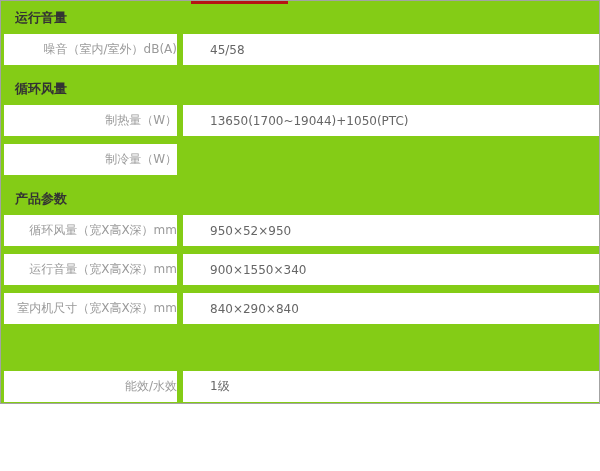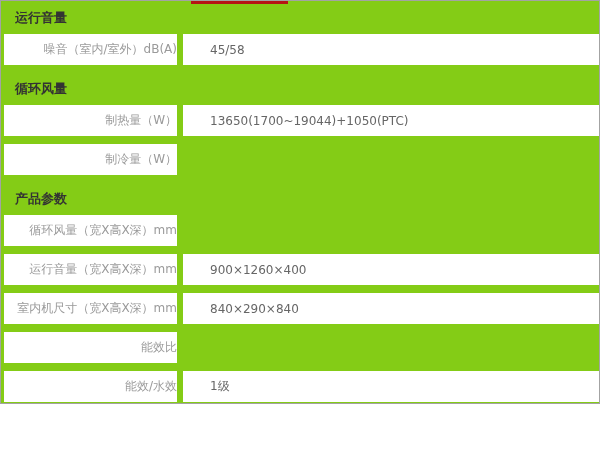--- a/index.html
+++ b/index.html
@@ -84,34 +84,34 @@
     <div class="spec-label">制冷量（W）</div>
   </div>
 </div>
   </div>
 
   <div>
     <div class="section-header compact">产品参数</div>
     <div>
   <div class="spec-row">
     <div class="spec-label">循环风量（宽X高X深）mm</div>
+    <div class="spec-value">950×52×950</div>
   </div>
 
   <div class="spec-row">
     <div class="spec-label">运行音量（宽X高X深）mm</div>
-    <div class="spec-value">900×1260×400</div>
+    <div class="spec-value">900×1550×340</div>
   </div>
 
   <div class="spec-row">
     <div class="spec-label">室内机尺寸（宽X高X深）mm</div>
     <div class="spec-value">840×290×840</div>
   </div>
 
   <div class="spec-row">
-    <div class="spec-label">能效比</div>
   </div>
 
   <div class="spec-row">
     <div class="spec-label">能效/水效</div>
     <div class="spec-value">1级</div>
   </div>
 </div>
   </div>
 </div>
 </div>

